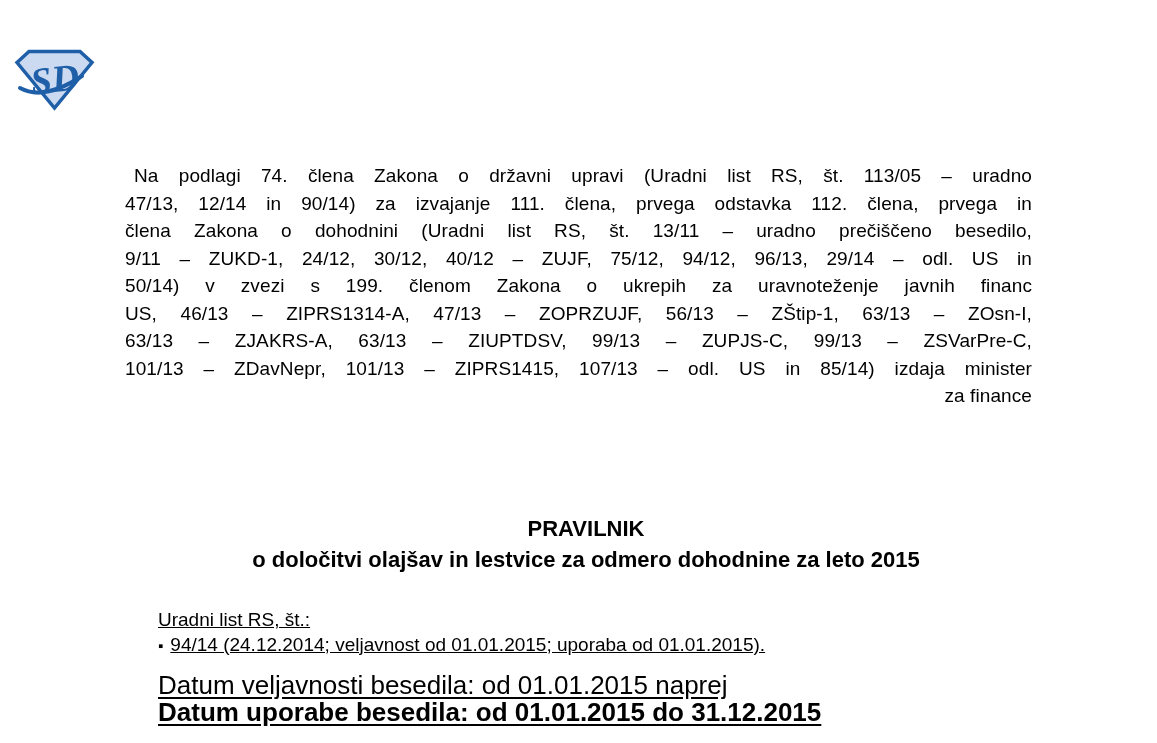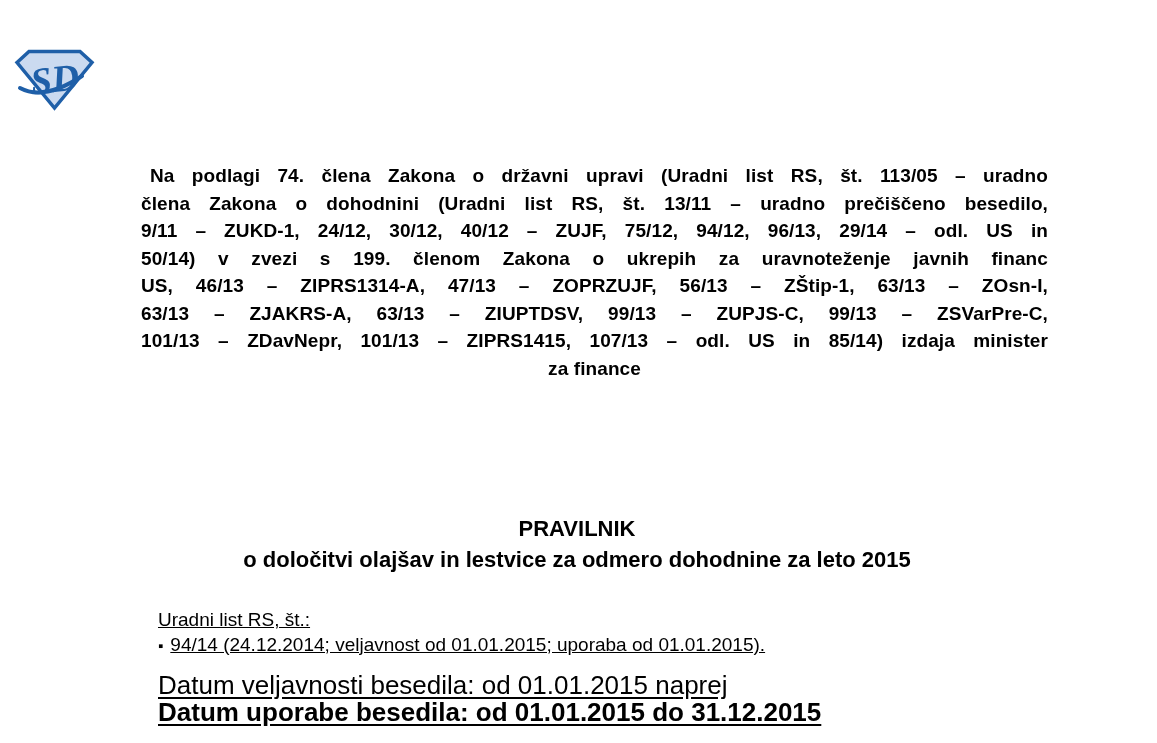--- a/index.html
+++ b/index.html
@@ -9,30 +9,29 @@
     background:#ffffff;
     color:#000000;
     font-family:"Liberation Sans", sans-serif;
     overflow:hidden;
   }
   .logo {
     position:absolute; left:14px; top:49px;
     width:81px; height:62px;
   }
   .body-text {
-    position:absolute; left:141px; top:162px; width:907px;
+    position:absolute; left:125px; top:162px; width:907px;
     font-size:19px; line-height:27.5px;
     letter-spacing:0.1px;
-    font-weight:bold;
   }
   .jline { text-align:justify; text-align-last:justify; }
   .jline.first { padding-left:9px; }
-  .lline { text-align:center; }
+  .lline { text-align:right; }
   .title-block {
-    position:absolute; left:134px; top:513px; width:886px;
+    position:absolute; left:143px; top:513px; width:886px;
     text-align:center; font-weight:bold;
     font-size:22px; line-height:31px;
   }
   .ref-block {
     position:absolute; left:158px; top:608px;
     font-size:19px; line-height:24.5px;text-decoration:underline;
   }
   .bullet {
     display:inline-block; margin-right:7px;
     font-size:15px;
@@ -53,20 +52,21 @@
 <div class="page">
 
   <svg class="logo" viewBox="0 0 81 62" xmlns="http://www.w3.org/2000/svg">
     <path d="M 3,13.5 L 15,2.5 L 66,2.5 L 78,13.5 L 40.5,59 Z" fill="#cbdaf0" stroke="#1f5fa8" stroke-width="3.5" stroke-linejoin="miter"></path>
     <path d="M 6,39 Q 30,52 68,27" fill="none" stroke="#1f5fa8" stroke-width="4" stroke-linecap="round"></path>
     <text x="41" y="43" text-anchor="middle" font-family="Liberation Serif, serif" font-style="italic" font-weight="bold" font-size="38" fill="#1f5fa8" transform="rotate(-7 40 32)">SD</text>
   </svg>
 
   <div class="body-text">
     <div class="jline first">Na podlagi 74. člena Zakona o državni upravi (Uradni list RS, št. 113/05 – uradno</div>
+    <div class="jline">47/13, 12/14 in 90/14) za izvajanje 111. člena, prvega odstavka 112. člena, prvega in</div>
     <div class="jline">člena Zakona o dohodnini (Uradni list RS, št. 13/11 – uradno prečiščeno besedilo,</div>
     <div class="jline">9/11 – ZUKD-1, 24/12, 30/12, 40/12 – ZUJF, 75/12, 94/12, 96/13, 29/14 – odl. US in</div>
     <div class="jline">50/14) v zvezi s 199. členom Zakona o ukrepih za uravnoteženje javnih financ</div>
     <div class="jline">US, 46/13 – ZIPRS1314-A, 47/13 – ZOPRZUJF, 56/13 – ZŠtip-1, 63/13 – ZOsn-I,</div>
     <div class="jline">63/13 – ZJAKRS-A, 63/13 – ZIUPTDSV, 99/13 – ZUPJS-C, 99/13 – ZSVarPre-C,</div>
     <div class="jline">101/13 – ZDavNepr, 101/13 – ZIPRS1415, 107/13 – odl. US in 85/14) izdaja minister</div>
     <div class="lline">za finance</div>
   </div>
 
   <div class="title-block">

